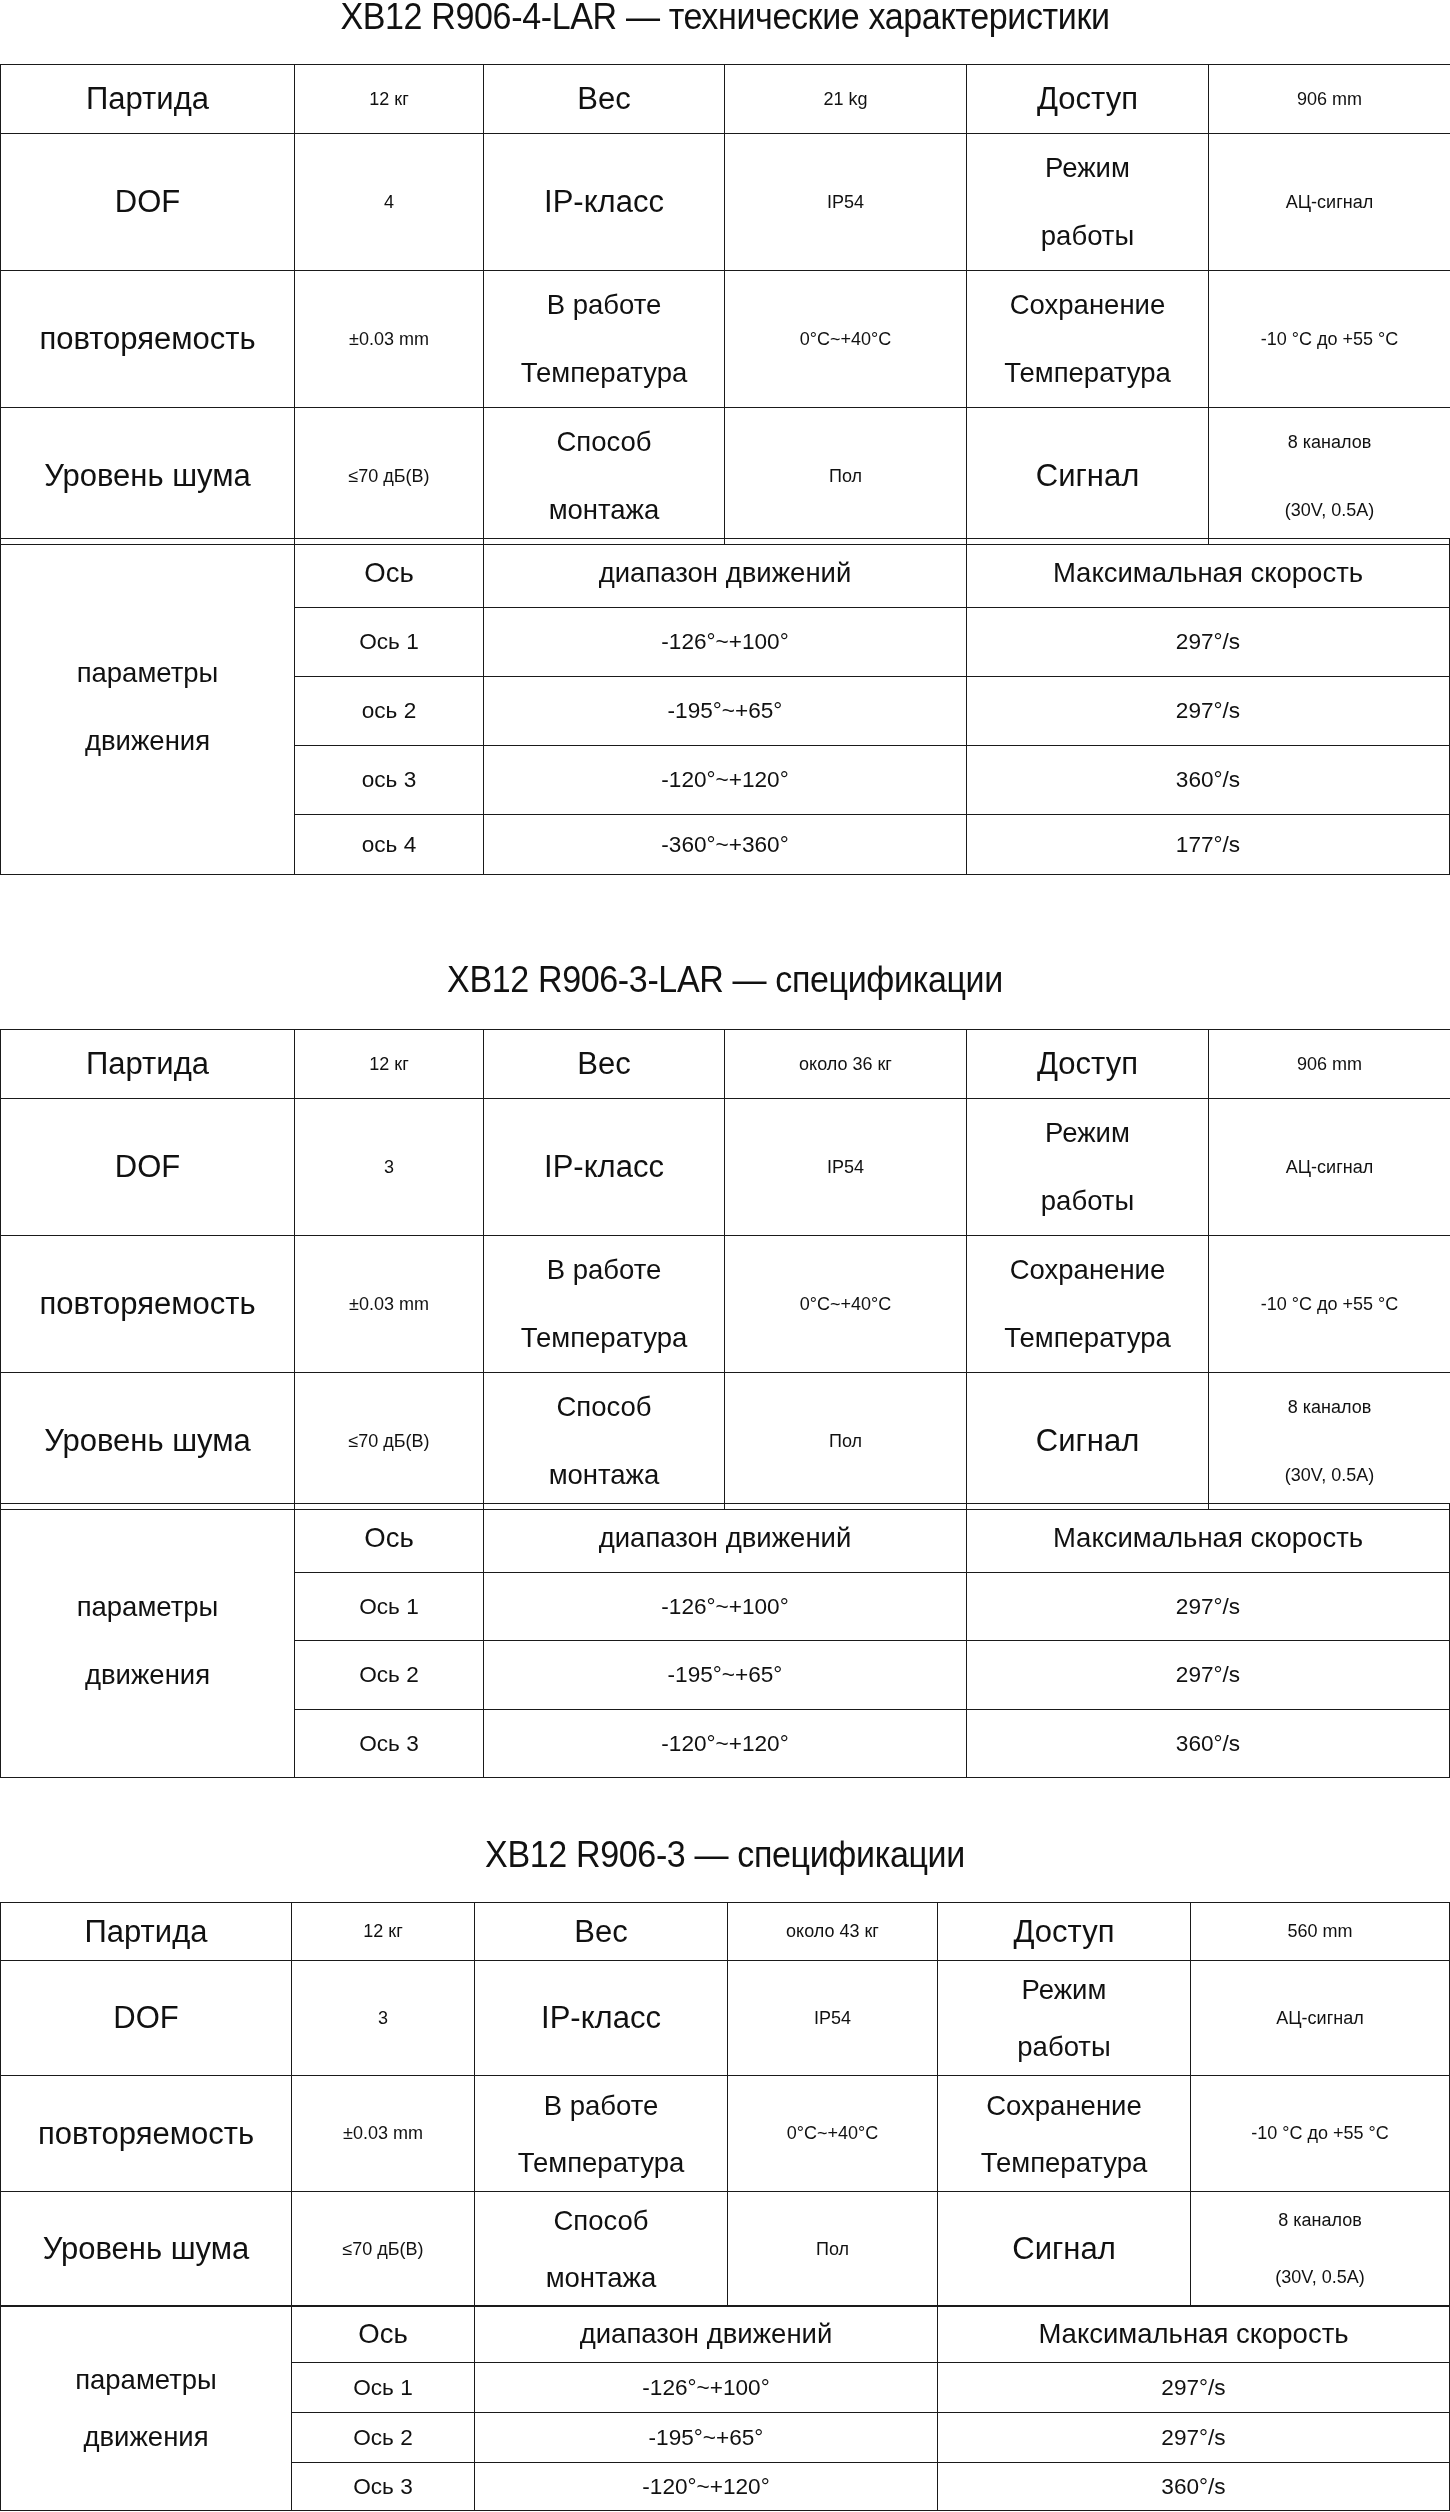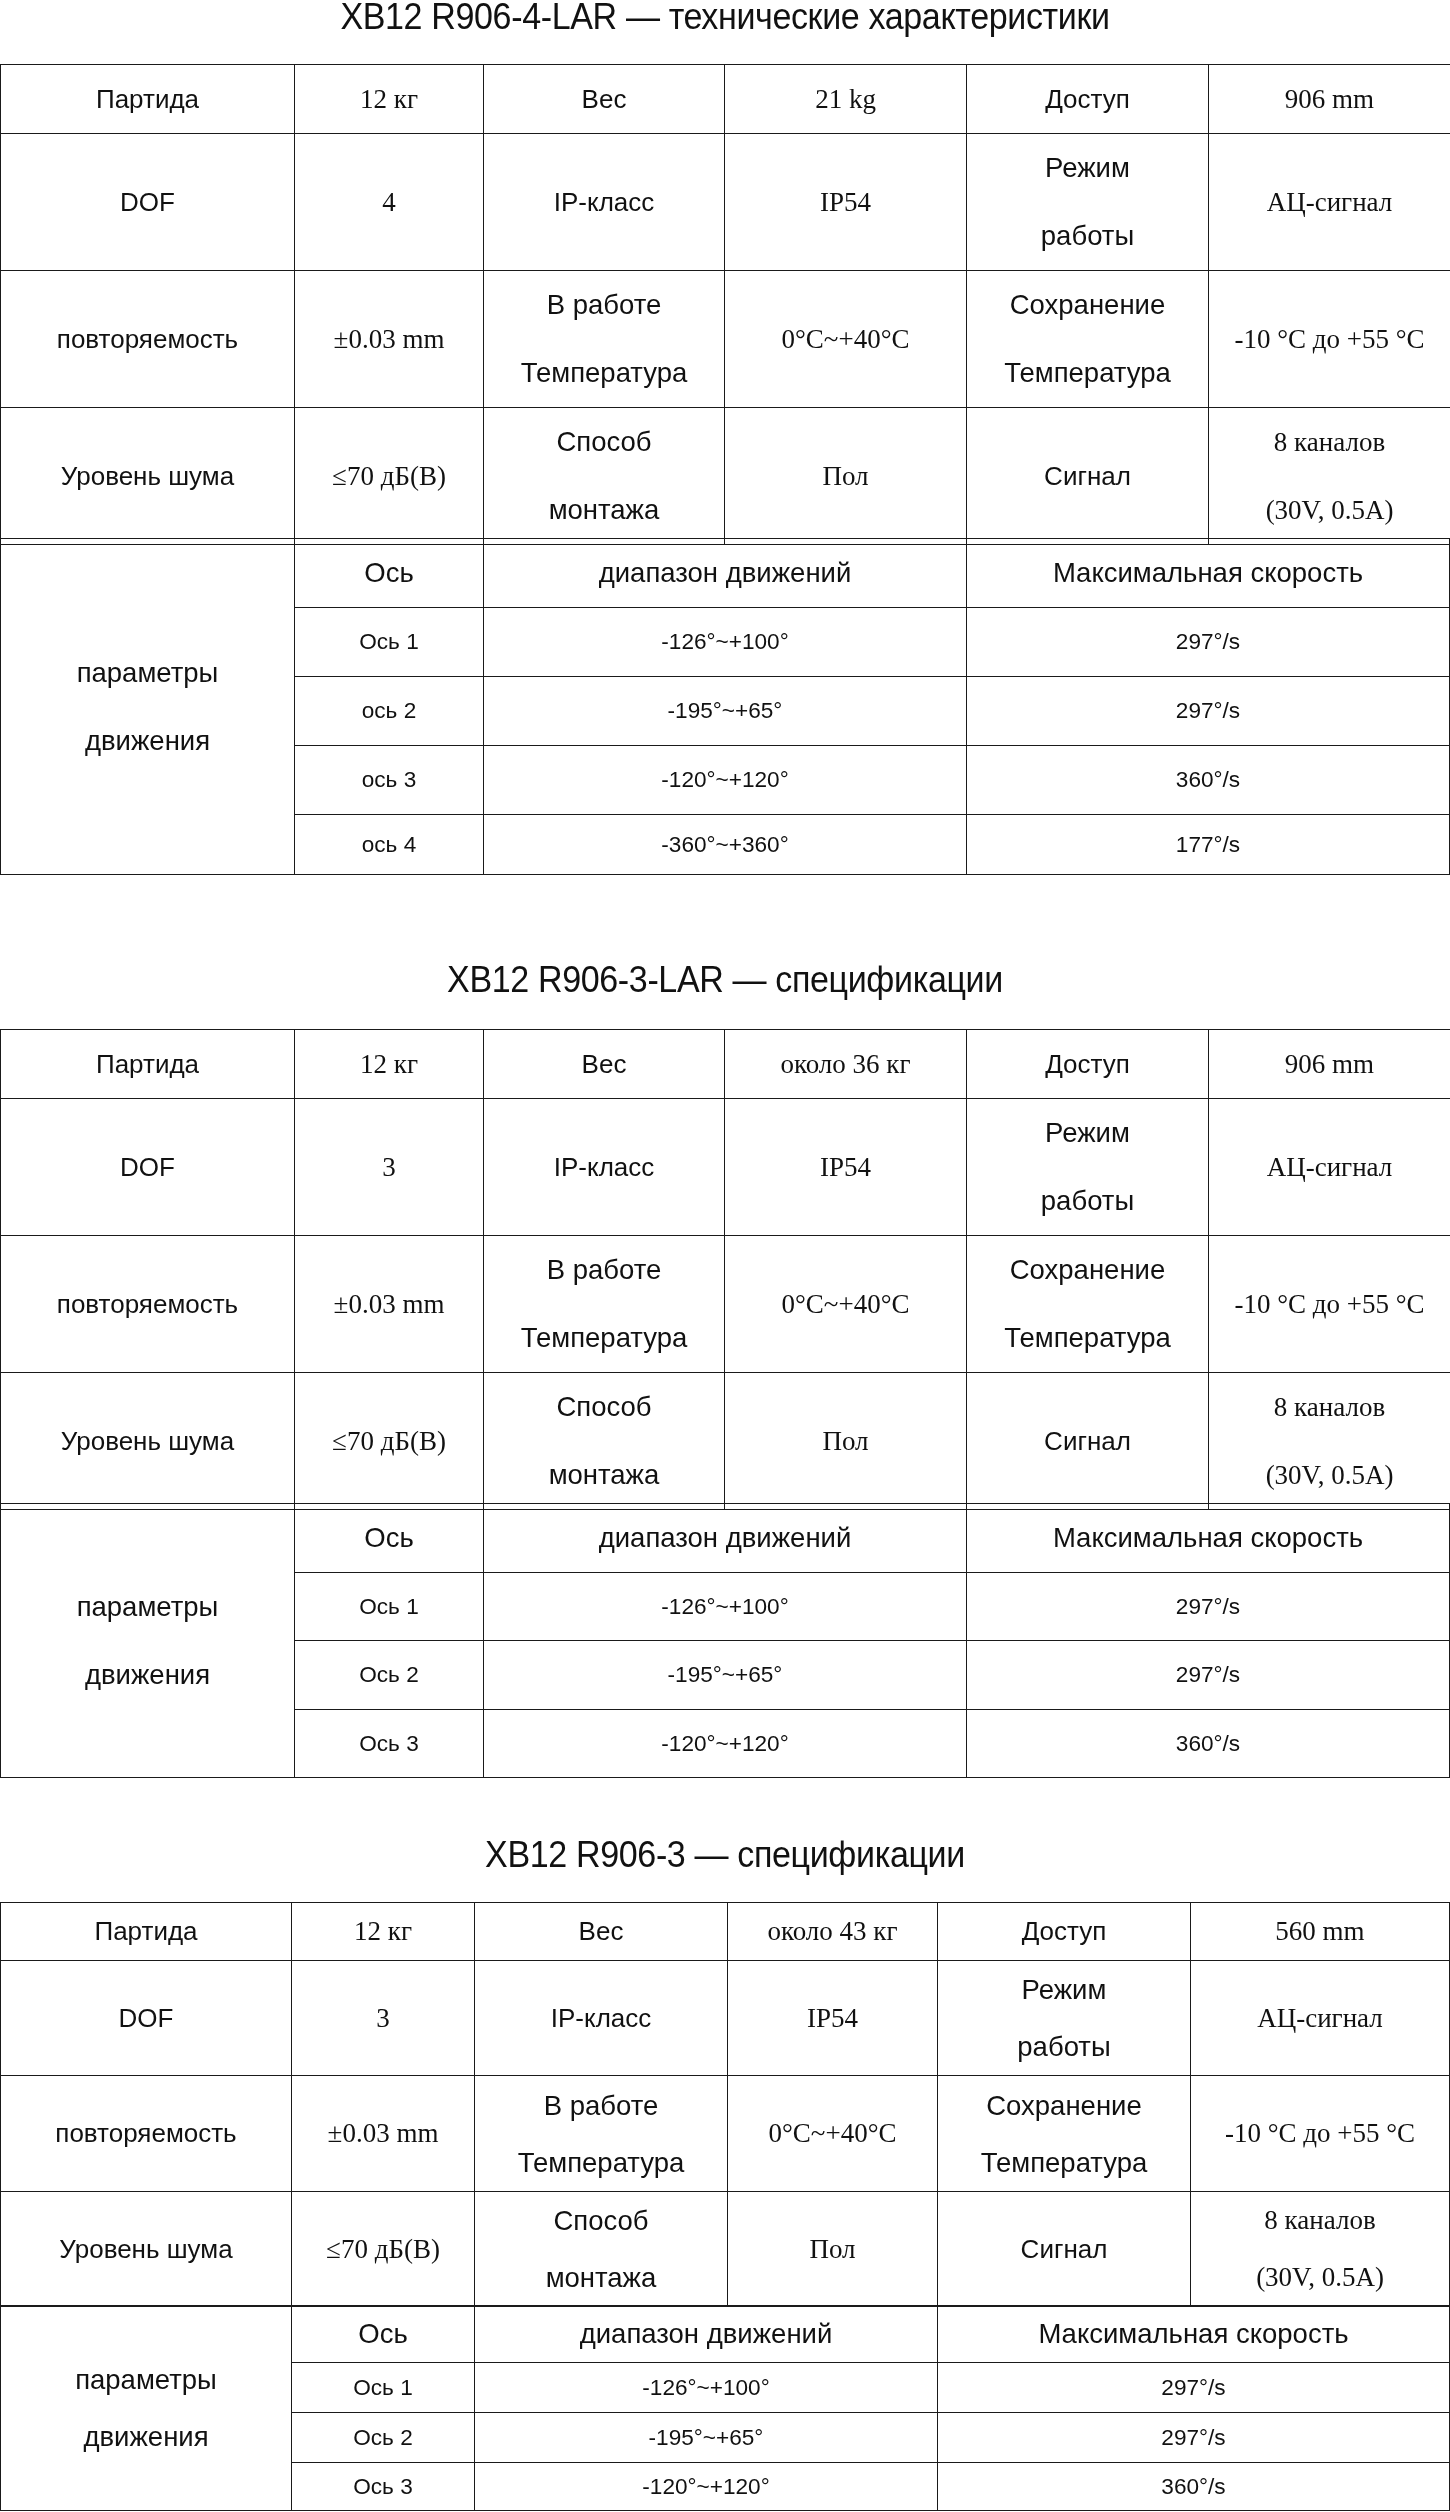--- a/index.html
+++ b/index.html
@@ -4,23 +4,23 @@
 <style>
   html,body{margin:0;padding:0;background:#ffffff;}
   body{width:1450px;height:2512px;position:relative;overflow:hidden;
        font-family:"Liberation Sans","DejaVu Sans",sans-serif;color:#111;}
   .title{position:absolute;left:0;width:1450px;text-align:center;
          font-size:37px;line-height:37px;white-space:nowrap;letter-spacing:-0.4px;
          transform:scaleX(0.92);transform-origin:center;}
   .tbl{position:absolute;left:0;width:1449px;border-collapse:collapse;table-layout:fixed;}
   .tbl td{border:1.6px solid #1a1a1a;text-align:center;vertical-align:middle;padding:0;
           overflow:hidden;}
-  .lbl{font-size:26px;line-height:68px;}
+  .lbl{font-size:31px;line-height:68px;}
   .lbl2{font-size:27.5px;line-height:68px;display:block;}
-  .val{font-size:27px;font-family:Liberation Serif, serif;}
+  .val{font-size:18px;}
   .t3 .lbl2{line-height:57px;}
   .t3 .lbl{line-height:57px;}
   .sub-lbl{font-size:27.5px;}
   .sub-val{font-size:22.6px;}
 </style>
 </head>
 <body>
 
 <div class="title" style="top:-1.6px;">XB12 R906-4-LAR  —  технические  характеристики</div>
 

